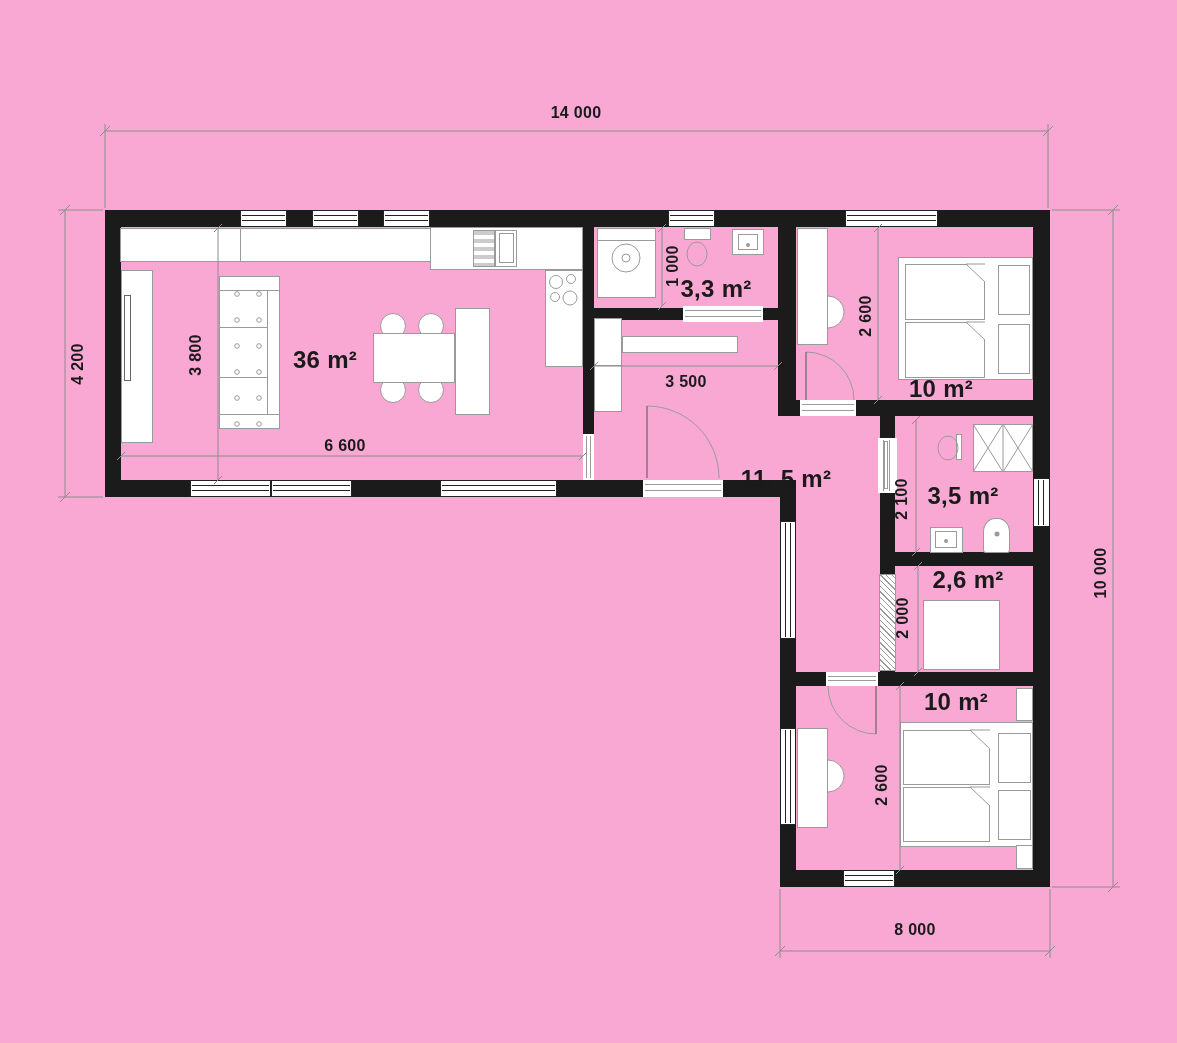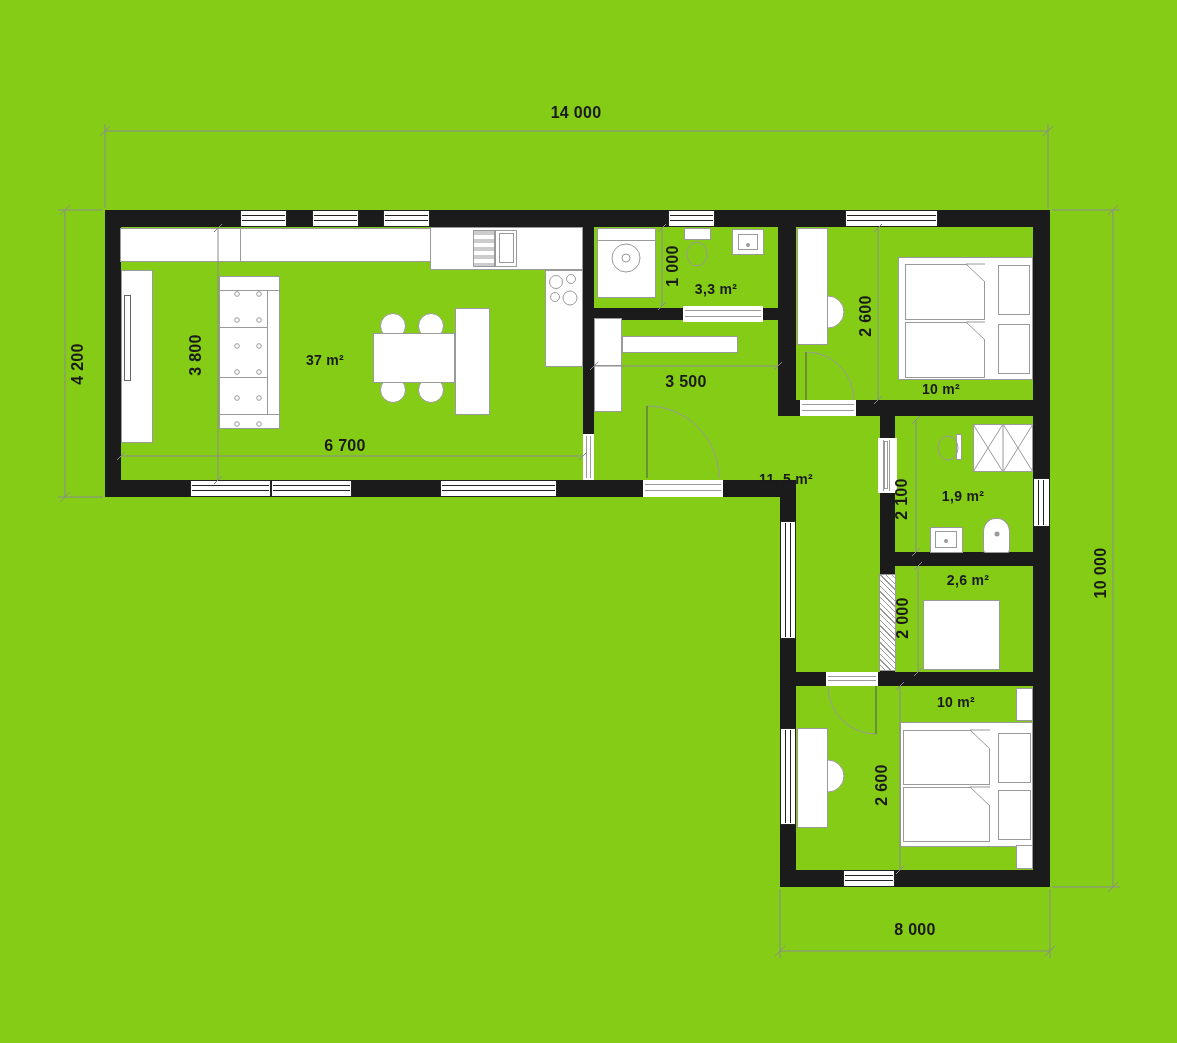--- a/index.html
+++ b/index.html
@@ -1,16 +1,16 @@
 <!DOCTYPE html>
 <html><head>
 <meta charset="utf-8">
 <style>
   html,body{margin:0;padding:0;background:#fff;}
-  #canvas{position:relative;width:1177px;height:1043px;background:#84cc16;overflow:hidden;
+  #canvas{position:relative;width:1177px;height:1043px;background:#f9a8d4;overflow:hidden;
           font-family:"Liberation Sans", sans-serif;color:#1a1a1a;}
   #canvas div{position:absolute;box-sizing:border-box;}
   .wall{background:#1b1b1b;}
   .winh,.winv{background:#fff;border:1px solid #222;}
   .winh::before,.winh::after{content:"";position:absolute;left:1px;right:1px;border-top:1px solid #222;}
   .winh::before{top:28%;}.winh::after{top:62%;}
   .winv::before,.winv::after{content:"";position:absolute;top:1px;bottom:1px;border-left:1px solid #222;}
   .winv::before{left:28%;}.winv::after{left:62%;}
   .threshh{background:#fff;}
   .threshh::before,.threshh::after{content:"";position:absolute;left:2px;right:2px;border-top:1px solid #9a9a9a;}
@@ -21,21 +21,21 @@
   .hatch{background:repeating-linear-gradient(45deg,#fff 0 3px,#9a9a9a 3px 4px);border:1px solid #9a9a9a;}
   .furn{background:#fff;border:1px solid #9a9a9a;}
   .line{background:#9a9a9a;}
   .tv{background:#fff;border:1px solid #666;}
   .stripes{background:repeating-linear-gradient(180deg,#ccc 0 4px,#fff 4px 8px);border:1px solid #9a9a9a;}
   .chair{background:#fff;border:1px solid #9a9a9a;border-radius:50%;}
   .boiler{border-radius:45% 45% 10% 10% / 40% 40% 10% 10%;}
   .lbl{position:absolute;transform:translate(-50%,-50%);font-size:16px;font-weight:600;
        white-space:nowrap;letter-spacing:.3px;}
   .rot{transform:translate(-50%,-50%) rotate(-90deg);}
-  .area{font-size:14px;}
+  .area{font-size:24px;}
   svg{position:absolute;left:0;top:0;pointer-events:none;}
 </style>
 </head>
 <body>
 
 <div id="canvas">
 
   <div id="geometry" style="position:absolute;left:0;top:0;width:100%;height:100%;">
       <div class="wall" style="left: 105px; top: 210px; width: 943px; height: 17px;"></div>
       <div class="wall" style="left: 105px; top: 210px; width: 16px; height: 287px;"></div>
@@ -197,28 +197,28 @@
       <circle cx="997" cy="534" r="2.5"></circle>
     </g>
   </svg>
 
   <div class="lbl" style="left:576px;top:113px">14 000</div>
   <div class="lbl rot" style="left:78px;top:364px">4 200</div>
   <div class="lbl rot" style="left:1101px;top:573px">10 000</div>
   <div class="lbl" style="left:915px;top:930px">8 000</div>
 
   <div class="lbl rot" style="left:196px;top:355px">3 800</div>
-  <div class="lbl" style="left:345px;top:446px">6 700</div>
+  <div class="lbl" style="left:345px;top:446px">6 600</div>
   <div class="lbl rot" style="left:673px;top:266px">1 000</div>
   <div class="lbl" style="left:686px;top:382px">3 500</div>
   <div class="lbl rot" style="left:866px;top:316px">2 600</div>
   <div class="lbl rot" style="left:902px;top:499px">2 100</div>
   <div class="lbl rot" style="left:903px;top:618px">2 000</div>
   <div class="lbl rot" style="left:882px;top:785px">2 600</div>
 
-  <div class="lbl area" style="left:325px;top:360px">37 m²</div>
+  <div class="lbl area" style="left:325px;top:360px">36 m²</div>
   <div class="lbl area" style="left:716px;top:289px">3,3 m²</div>
   <div class="lbl area" style="left:786px;top:479px">11, 5 m²</div>
   <div class="lbl area" style="left:941px;top:389px">10 m²</div>
-  <div class="lbl area" style="left:963px;top:496px">1,9 m²</div>
+  <div class="lbl area" style="left:963px;top:496px">3,5 m²</div>
   <div class="lbl area" style="left:968px;top:580px">2,6 m²</div>
   <div class="lbl area" style="left:956px;top:702px">10 m²</div>
 </div>
 
 </body></html>

